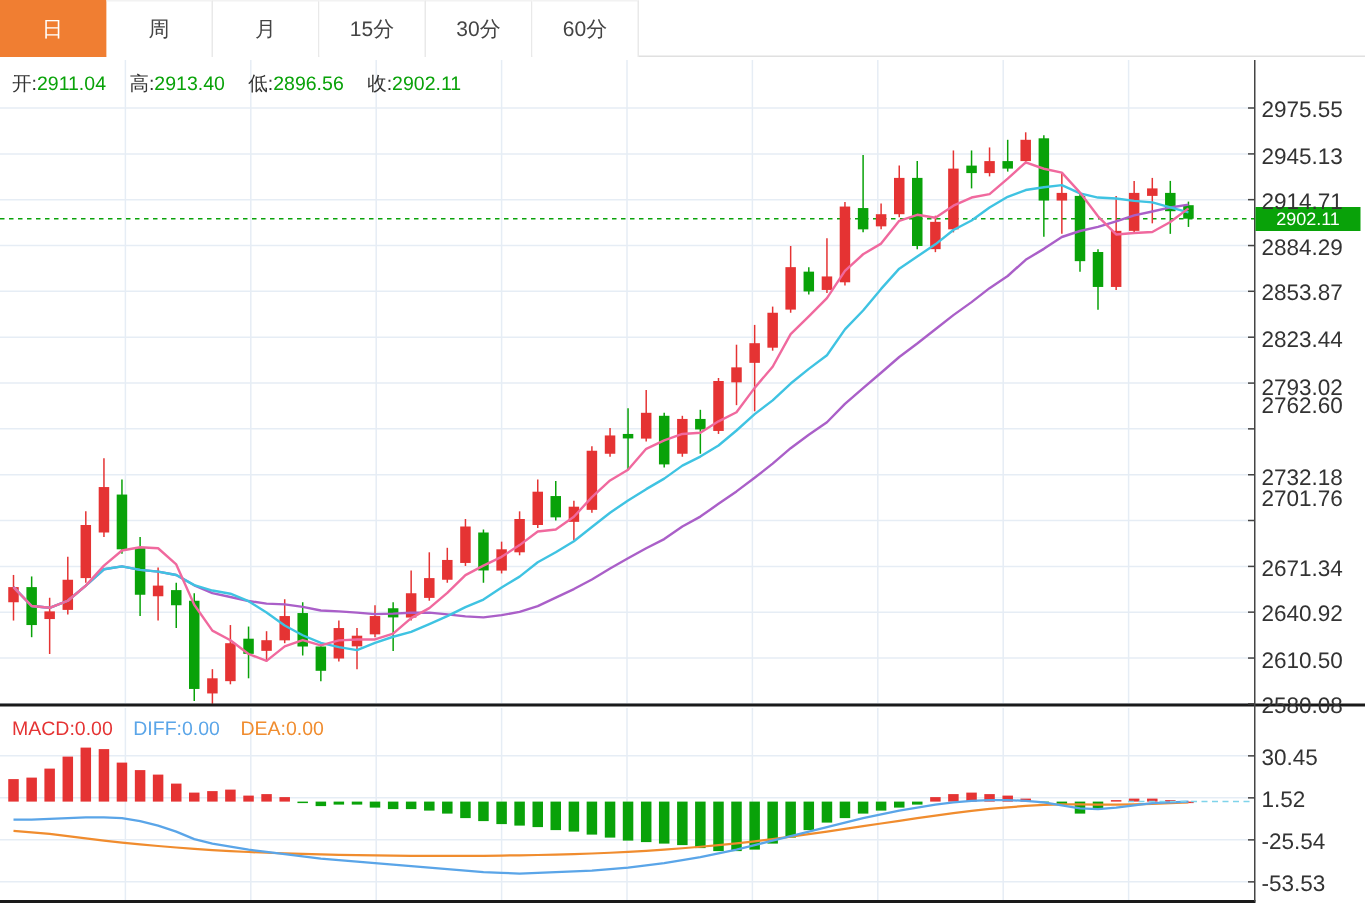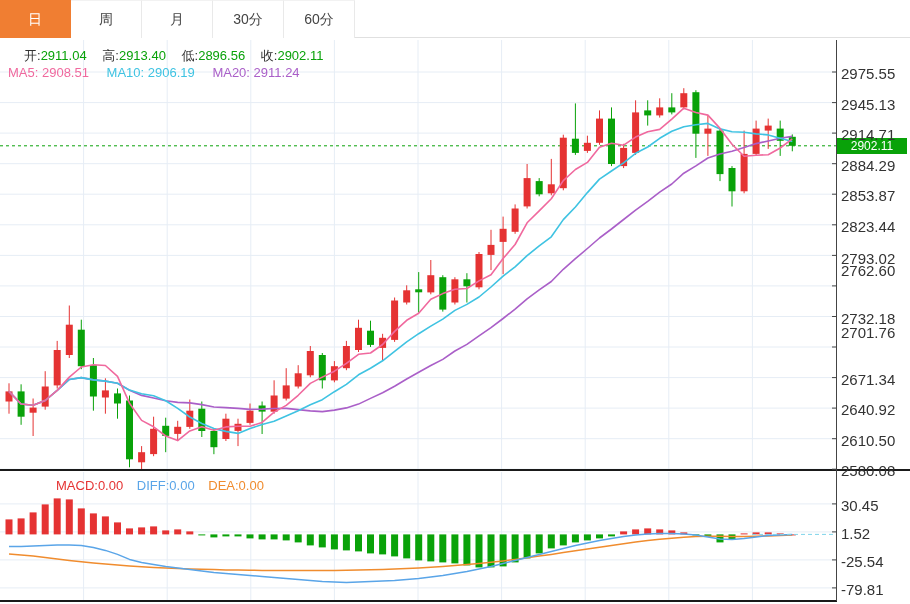--- a/index.html
+++ b/index.html
@@ -11,26 +11,26 @@
             border-bottom:1px solid #e0e0e0; display:flex; }
   .tab { width:71px; height:38px; line-height:37px; text-align:center; font-size:14px; color:#444;
          border-right:1px solid #e9e9e9; border-top:1px solid #f2f2f2; cursor:pointer; background:#fff; }
   .tab.active { background:#f07e32; color:#fff; border-color:#f07e32; }
 
   
   #chart-svg { position:absolute; left:0; top:0; }
 
   
   .legend { position:absolute; font-size:13px; white-space:nowrap; }
-  #ohlc-legend { left:24px; top:47px; color:#333;text-align:center; }
+  #ohlc-legend { left:8px; top:47px; color:#333;text-align:center; }
   #ohlc-legend b { font-weight:normal; }
   #ohlc-legend .v { color:#09a209; margin-right:12px; }
   #ma-legend { left:8px; top:65px; }
   #ma-legend span { margin-right:14px; }
-  #macd-legend { left:8px; top:478px;margin-left:48px; }
+  #macd-legend { left:8px; top:478px; }
   #macd-legend span { margin-right:10px; }
 
   
   .axis-label { position:absolute; left:841px; font-size:15px; color:#333; width:66px; }
   #price-badge { position:absolute; left:837px; width:70px; height:16px; background:#09a209; color:#fff;
                  font-size:12px; line-height:16px; text-align:center; }
 </style>
 </head>
 <body>
 
@@ -298,36 +298,32 @@
       <line x1="832" y1="503.9" x2="836.5" y2="503.9" stroke="#444444" stroke-width="1"></line>
       <line x1="832" y1="531.9" x2="836.5" y2="531.9" stroke="#444444" stroke-width="1"></line>
       <line x1="832" y1="559.9" x2="836.5" y2="559.9" stroke="#444444" stroke-width="1"></line>
       <line x1="832" y1="587.9" x2="836.5" y2="587.9" stroke="#444444" stroke-width="1"></line>
     </svg>
 
   <div id="tabbar">
     <div class="tab active">日</div>
     <div class="tab">周</div>
     <div class="tab">月</div>
+    <div class="tab">15分</div>
     <div class="tab">30分</div>
     <div class="tab">60分</div>
   </div>
 
   <div class="legend" id="ohlc-legend">
     <b>开:</b><span class="v">2911.04</span>
     <b>高:</b><span class="v">2913.40</span>
     <b>低:</b><span class="v">2896.56</span>
     <b>收:</b><span class="v">2902.11</span>
   </div>
 
-  <div class="legend" id="ma-legend">
-    <span id="ma5-l" style="color: rgb(240, 105, 158);">MA5: 2908.51</span>
-    <span id="ma10-l" style="color: rgb(63, 195, 226);">MA10: 2906.19</span>
-    <span id="ma20-l" style="color: rgb(170, 95, 200);">MA20: 2911.24</span>
-  </div>
 
   <div class="legend" id="macd-legend">
     <span id="macd-l" style="color: rgb(229, 51, 51);">MACD:0.00</span>
     <span id="diff-l" style="color: rgb(90, 165, 232);">DIFF:0.00</span>
     <span id="dea-l" style="color: rgb(240, 140, 46);">DEA:0.00</span>
   </div>
 
   <div id="price-badge" style="top: 137.8px;">2902.11</div>
 
   <div id="axis-labels">
@@ -341,16 +337,16 @@
       <div class="axis-label" style="top: 262px;">2762.60</div>
       <div class="axis-label" style="top: 309.5px;">2732.18</div>
       <div class="axis-label" style="top: 324px;">2701.76</div>
       <div class="axis-label" style="top: 370.6px;">2671.34</div>
       <div class="axis-label" style="top: 401.1px;">2640.92</div>
       <div class="axis-label" style="top: 431.7px;">2610.50</div>
       <div class="axis-label" style="top: 462.2px;">2580.08</div>
       <div class="axis-label" style="top: 496.9px;">30.45</div>
       <div class="axis-label" style="top: 524.9px;">1.52</div>
       <div class="axis-label" style="top: 552.9px;">-25.54</div>
-      <div class="axis-label" style="top: 580.9px;">-79.81</div>
+      <div class="axis-label" style="top: 580.9px;">-53.53</div>
     </div>
 
 </div>
 
 </body></html>

